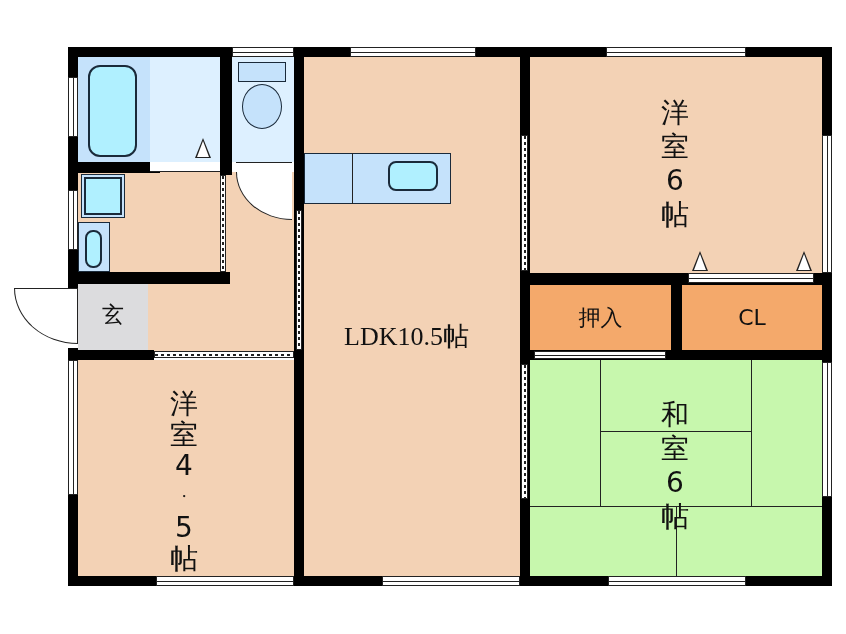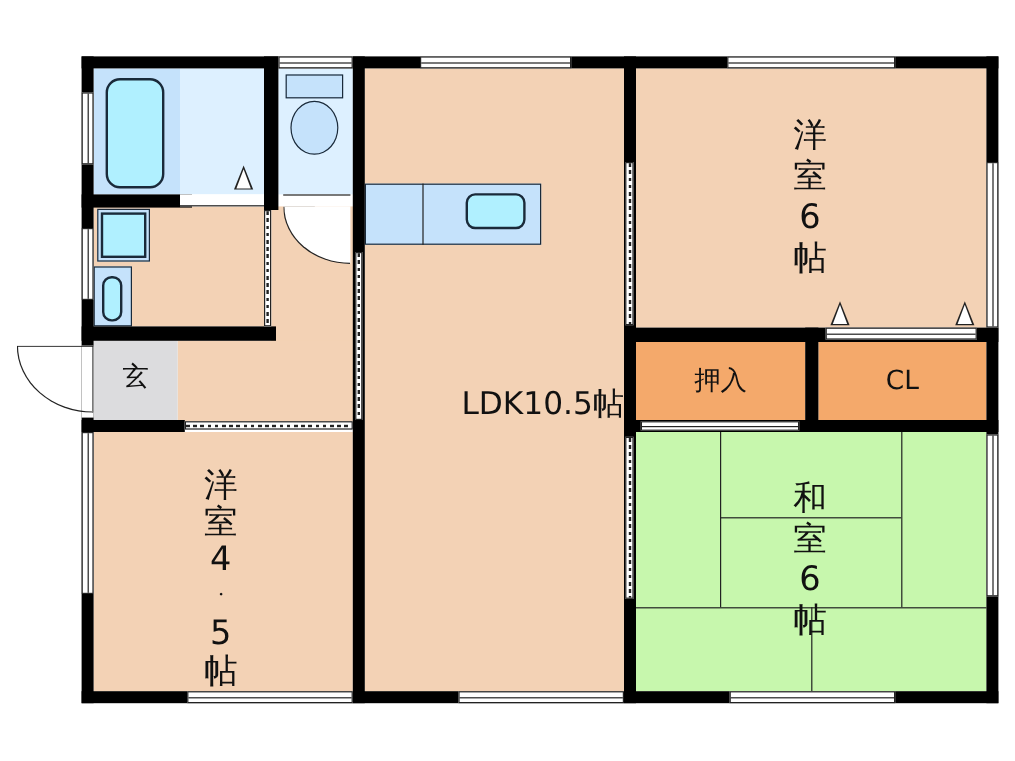--- a/index.html
+++ b/index.html
@@ -99,21 +99,21 @@
 <div class="door-dash v" style="left:521px;top:135px;width:7px;height:136px;"></div>
 <div class="door-dash v" style="left:521px;top:364px;width:7px;height:135px;"></div>
 
 <div class="win h" style="left:688px;top:273px;width:126px;height:10px;"></div>
 <div class="tri" style="left:692px;top:251px;"></div>
 <div class="tri" style="left:796px;top:251px;"></div>
 <div class="win h" style="left:534px;top:351px;width:132px;height:8px;"></div>
 
 <div class="label" style="left:78px;top:300px;width:70px;font-size:22px;line-height:30px;">玄</div>
 
-<div class="label" style="left:344px;top:320px;width:176px;font-size:26px;line-height:34px;text-align:right;">LDK10.5帖</div>
+<div class="label" style="left:344px;top:320px;width:176px;font-size:26px;line-height:34px;text-align:left;font-family:Liberation Serif, serif;">LDK10.5帖</div>
 
 <div class="vlabel" style="left:655px;top:96px;">
   <div>洋</div>
   <div>室</div>
   <div>6</div>
   <div>帖</div>
 </div>
 
 <div class="label" style="left:530px;top:303px;width:141px;font-size:22px;line-height:30px;">押入</div>
 <div class="label" style="left:682px;top:303px;width:140px;font-size:22px;line-height:30px;">CL</div>

